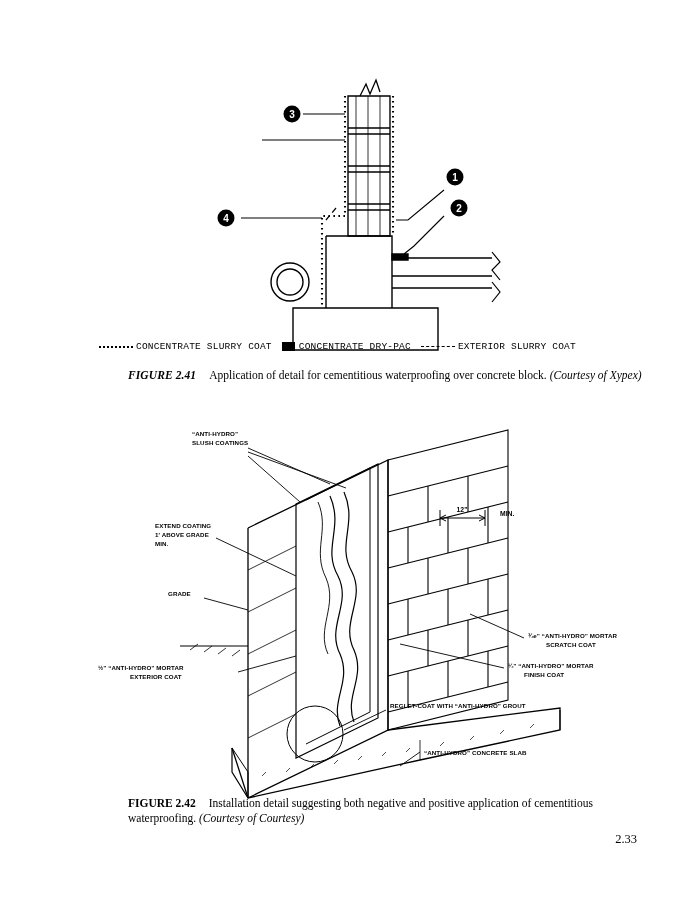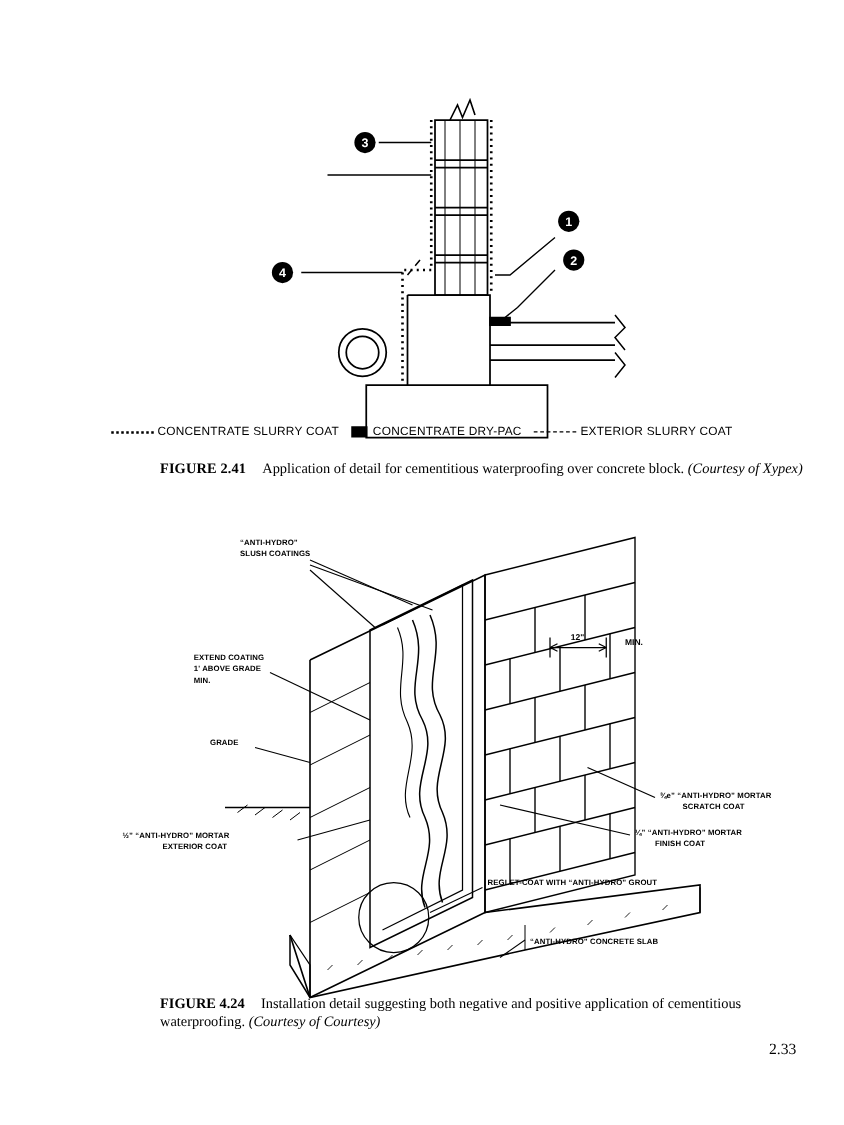--- a/index.html
+++ b/index.html
@@ -40,21 +40,21 @@
     text-align: center;
     font-family: "Liberation Sans", sans-serif;
     font-size: 9.5px;
     letter-spacing: 0.2px;
   }
   .legend .seg {
     display: inline-block;
     vertical-align: middle;
     white-space: nowrap;
   }
-  .legend .lbl { vertical-align: middle; }
+  .legend .lbl { vertical-align: middle; font-family: Liberation Mono, monospace; }
   .swatch-dot {
     display: inline-block;
     width: 34px;
     height: 10px;
     vertical-align: middle;
     position: relative;
     margin-right: 3px;
   }
   .swatch-dot::after {
     content: "";
@@ -90,21 +90,21 @@
     font-size: 11.5px;
     line-height: 1.32;
   }
   .caption i { }
   #cap241 {
     left: 128px;
     top: 368px;
     width: 520px;
     text-align: left;
   }
-  #cap241 .fignum { font-weight: bold; letter-spacing: 0.1px; }
+  #cap241 .fignum { font-weight: bold; letter-spacing: 0.1px; font-style: italic; }
   #cap241 .gap { display: inline-block; width: 13px; }
 
   
   #fig242 {
     position: absolute;
     left: 0;
     top: 400px;
     width: 675px;
     height: 400px;
   }
@@ -318,17 +318,17 @@
       <text class="clabel" x="508" y="268">¼” “ANTI-HYDRO” MORTAR</text>
       <text class="clabel" x="524" y="277">FINISH COAT</text>
 
       <text class="clabel" x="390" y="308">REGLET-COAT WITH “ANTI-HYDRO” GROUT</text>
 
       <text class="clabel" x="424" y="355">“ANTI-HYDRO” CONCRETE SLAB</text>
     </svg>
   </div>
 
   <div class="caption" id="cap242">
-    <span class="fignum">FIGURE 4.24</span><span class="gap"></span><span>Installation detail suggesting both negative and positive application of cementitious waterproofing.</span> <i>(Courtesy of Courtesy)</i>
+    <span class="fignum">FIGURE 2.42</span><span class="gap"></span><span>Installation detail suggesting both negative and positive application of cementitious waterproofing.</span> <i>(Courtesy of Courtesy)</i>
   </div>
 
   <div class="pagenum">2.33</div>
 </div>
 
 </body></html>

